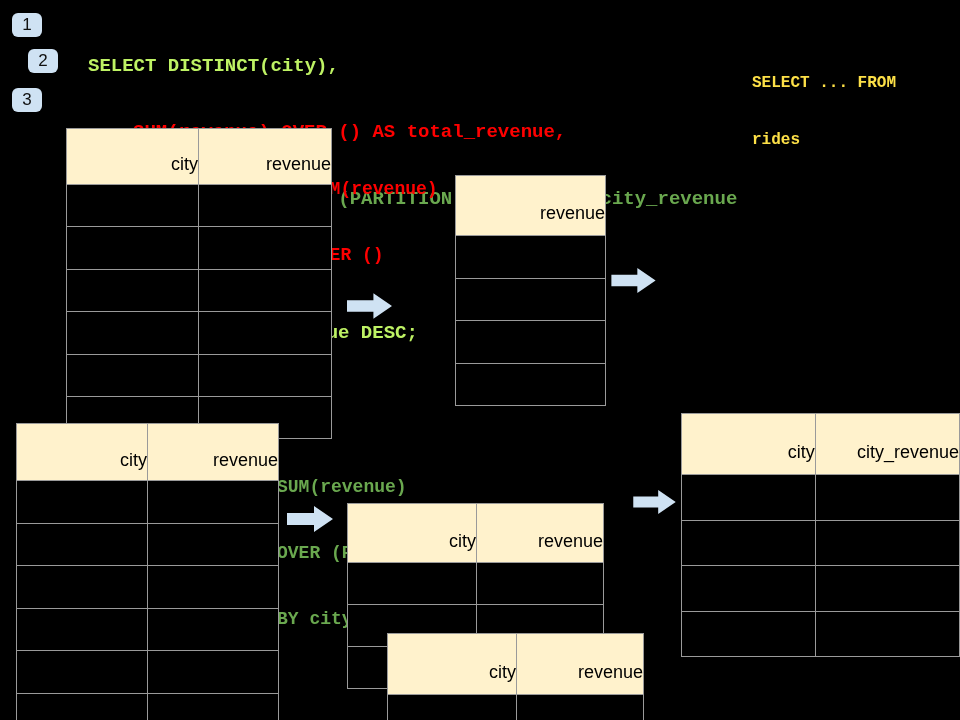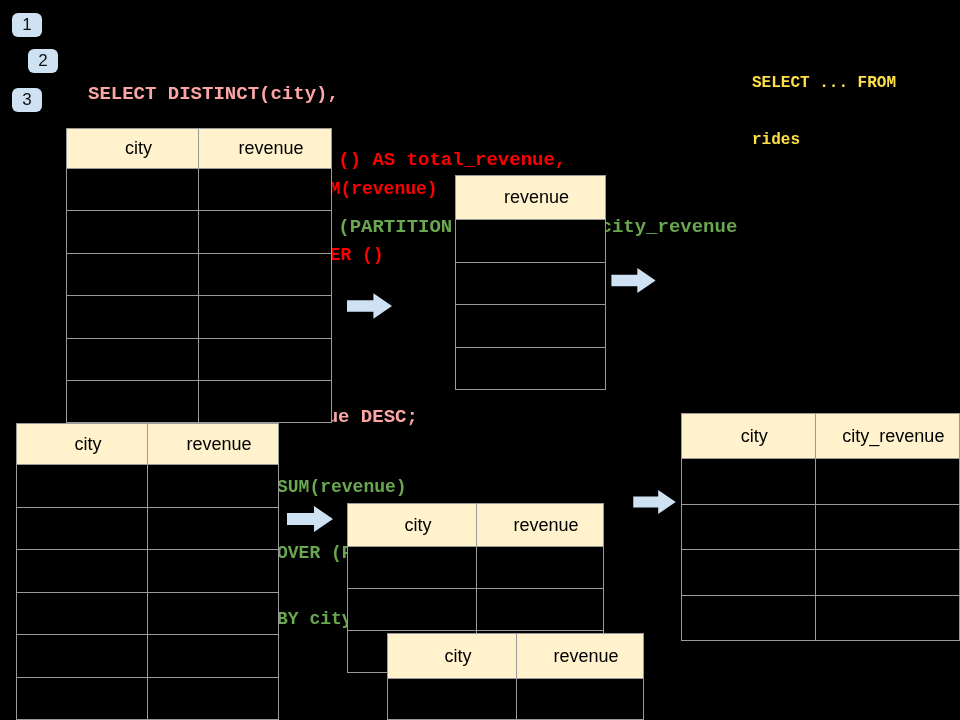--- a/index.html
+++ b/index.html
@@ -5,38 +5,38 @@
   html,body{margin:0;padding:0;background:#000;}
   #slide{position:relative;width:960px;height:720px;background:#000;overflow:hidden;
          font-family:"Liberation Sans",sans-serif;}
 
   
   .code{position:absolute;font-family:"Liberation Mono","DejaVu Sans Mono",monospace;
         font-weight:bold;white-space:pre;}
   #sql-main{left:88px;top:10px;font-size:19px;line-height:22.3px;}
   #sql-main .ind1{padding-left:45px;}
   #sql-main .ind2{padding-left:22px;}
-  .purple{color:#fca5a5;margin-top:28px;}
+  .purple{color:#bef264;}
   .red{color:#ff0000;}
   .green{color:#6aa84f;}
   #side-note{left:752px;top:36px;font-size:16px;line-height:19px;color:#fde047;}
   #label-total{left:308px;top:134px;font-size:18px;line-height:22px;color:#ff0000;}
   #label-partition{left:277px;top:432px;font-size:18px;line-height:22px;color:#6aa84f;}
 
   
   .badge{position:absolute;width:30px;height:24px;background:#cfe2f3;border-radius:6px;
          color:#111;font-size:17px;line-height:24px;text-align:center;}
   #badge-1{left:12px;top:13px;}
   #badge-2{left:28px;top:49px;}
   #badge-3{left:12px;top:88px;}
 
   
   table.tbl{position:absolute;border-collapse:collapse;table-layout:fixed;}
   .tbl th{background:#fff2cc;border:1.5px solid #9a9a9a;font-weight:400;font-size:18px;
-          color:#000;text-align:center;padding:0 0 0 12px;}
+          color:#000;text-align:right;padding:16px 0 0 12px;}
   .tbl td{background:#000;border:1.5px solid #9a9a9a;padding:0;}
   #t-source-top{left:66px;top:128px;}   #t-source-top th{height:39px;}   #t-source-top td{height:41.4px;}
   #t-revenue{left:455px;top:175px;}     #t-revenue th{height:43px;}      #t-revenue td{height:41.5px;}
   #t-source-bottom{left:16px;top:423px;}#t-source-bottom th{height:40px;}#t-source-bottom td{height:41.5px;}
   #t-partition-a{left:347px;top:503px;} #t-partition-a th{height:42px;}  #t-partition-a td{height:41px;}
   #t-partition-b{left:387px;top:633px;z-index:2;} #t-partition-b th{height:44px;} #t-partition-b td{height:40px;}
   #t-result{left:681px;top:413px;}      #t-result th{height:44px;}       #t-result td{height:44.5px;}
 
   
   .arrow{position:absolute;}

